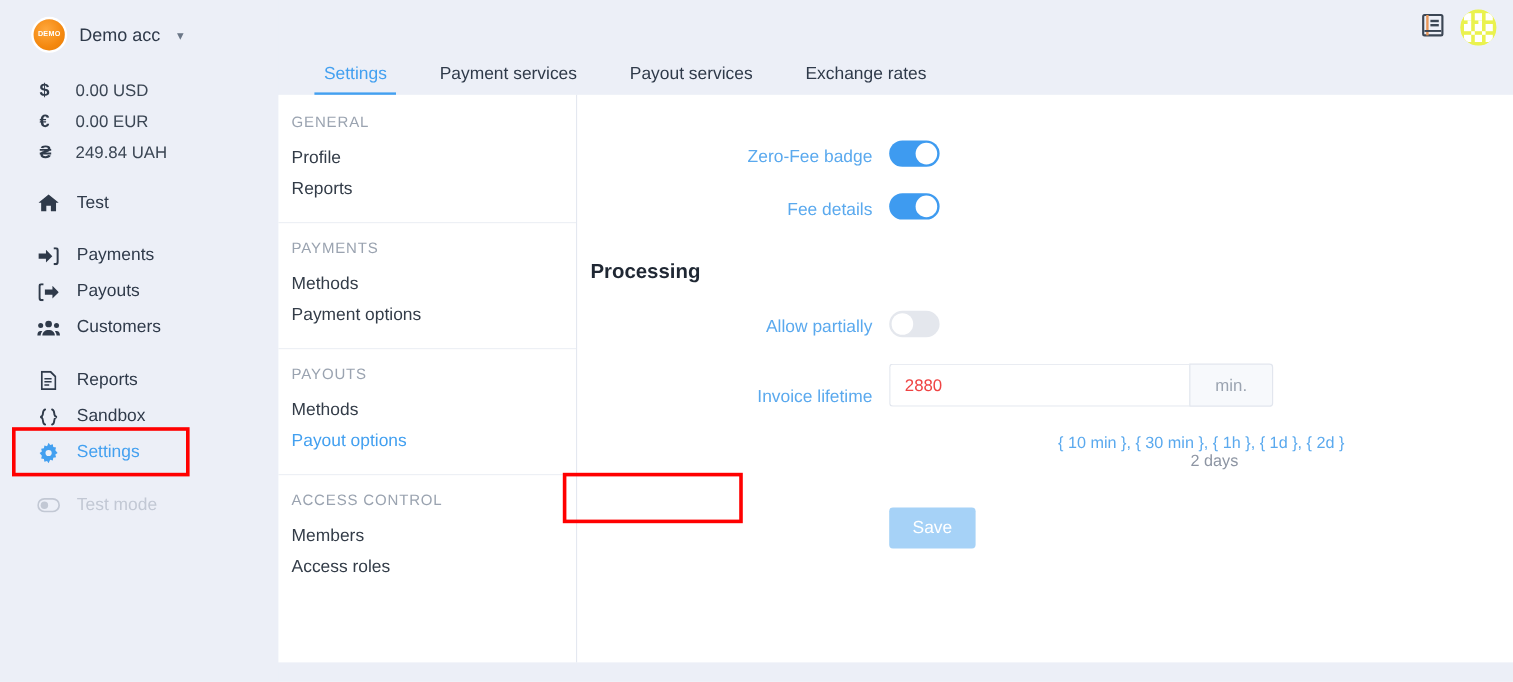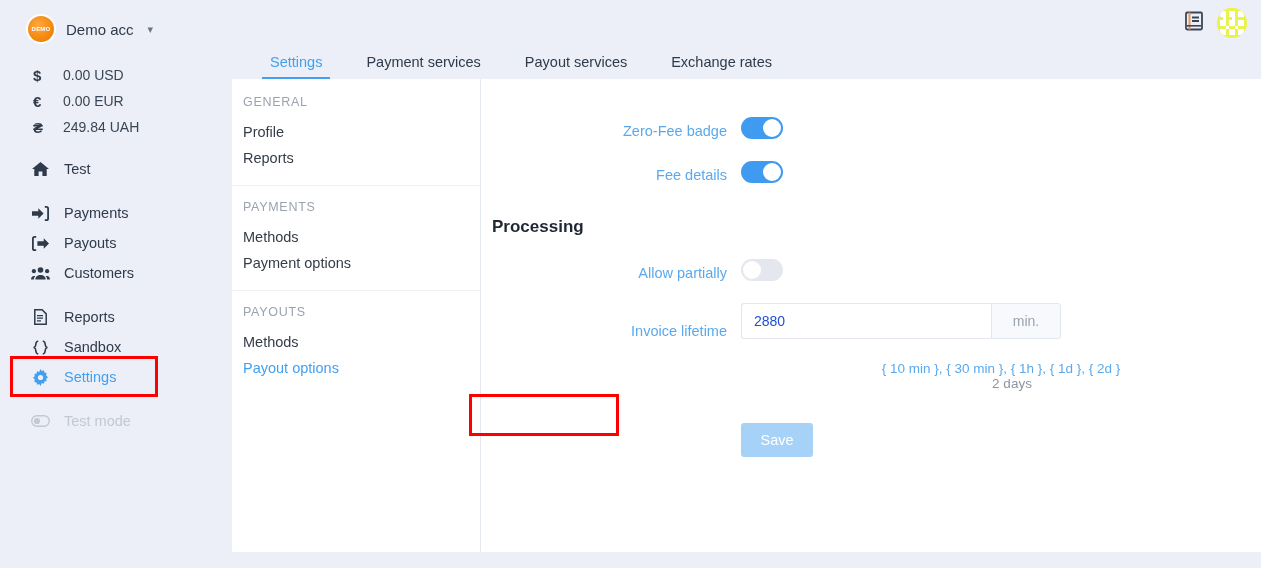--- a/index.html
+++ b/index.html
@@ -108,21 +108,21 @@
   .switch .knob {
     position: absolute; top: 2px; width: 18px; height: 18px;
     border-radius: 50%; background: #ffffff;
   }
   .switch.on .knob { right: 2px; }
   .switch.off .knob { left: 2px; }
 
   .input-group { display: flex; }
   .txt-input {
     width: 250px; height: 36px; border: 1px solid #e2e6ee; border-right: none;
-    border-radius: 3px 0 0 3px; padding: 0 12px; font-size: 14px; color: #1d4ed8;
+    border-radius: 3px 0 0 3px; padding: 0 12px; font-size: 14px; color: #ef4444;
     font-family: "Liberation Sans", sans-serif; background: #ffffff; outline: none;
   }
   .input-addon {
     width: 70px; height: 36px; border: 1px solid #e2e6ee; border-radius: 0 3px 3px 0;
     background: #f7f9fc; display: flex; align-items: center; justify-content: center;
     font-size: 14px; color: #9aa3b0;
   }
   .hint-row { display: flex; align-items: center; margin-top: 22px; padding-left: 260px; flex-direction: column; }
   .presets { font-size: 13.5px; color: #5aa9ee; }
   .hint-note { font-size: 13.5px; color: #8d95a3; margin-left: 22px; }
@@ -324,20 +324,25 @@
           <div class="sm-item">Methods</div>
           <div class="sm-item">Payment options</div>
         </div>
 
         <div class="sm-group">
           <div class="sm-head">PAYOUTS</div>
           <div class="sm-item">Methods</div>
           <div class="sm-item active">Payout options</div>
         </div>
 
+        <div class="sm-group">
+          <div class="sm-head">ACCESS CONTROL</div>
+          <div class="sm-item">Members</div>
+          <div class="sm-item">Access roles</div>
+        </div>
 
       </div>
 
       <div class="main">
 
 
         <div class="field-row">
           <div class="field-label">Zero-Fee badge</div>
           <div class="switch on">
               <span class="knob"></span>

